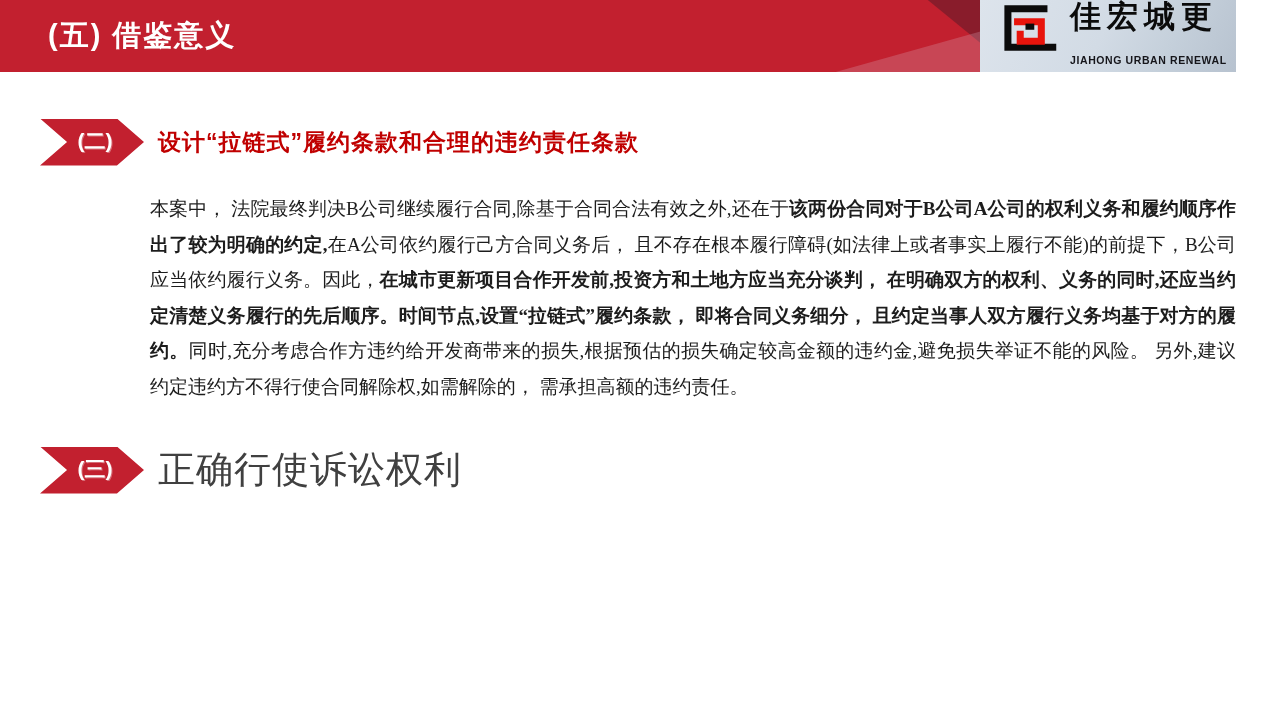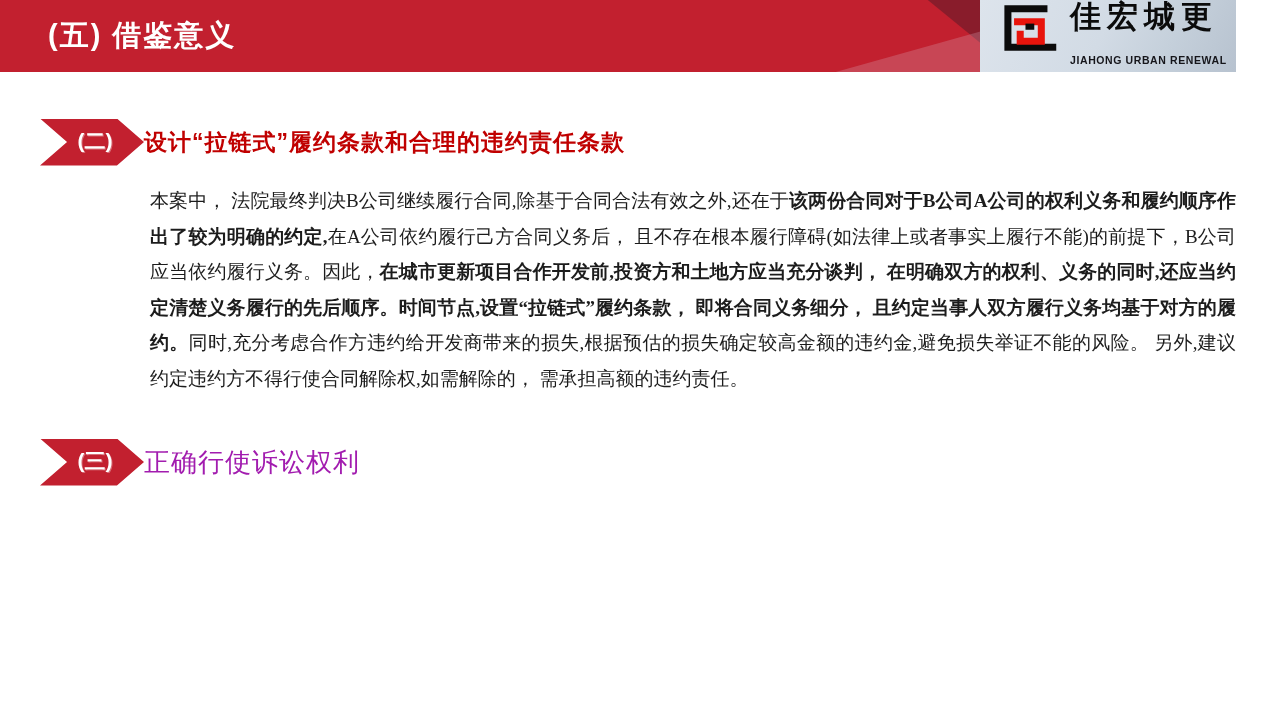--- a/index.html
+++ b/index.html
@@ -48,31 +48,31 @@
     position:relative; width:104px; height:47px; flex:none;
     background:#c2202f;
     clip-path:polygon(0 0, 74% 0, 100% 50%, 74% 100%, 0 100%, 26% 50%);
   }
   .ribbon-label {
     position:absolute; left:25%; top:50%; transform:translateY(-52%);
     width:56%; text-align:center; color:#ffffff; font-size:21px; font-weight:bold;
     font-family:"Liberation Sans","DejaVu Sans",sans-serif;
     text-shadow:1px 1px 0 rgba(255,255,255,0.35);
   }
-  .sec-heading { }
+  .sec-heading { margin-left:14px; }
   .h2-sans {
     font-family:"Liberation Sans","DejaVu Sans",sans-serif;
     font-size:23px; font-weight:bold; color:#c00000; letter-spacing:1px;
   }
   .h2-serif {
     font-family:"Liberation Serif","DejaVu Serif",serif;
-    font-size:26px; font-weight:normal; color:#a21caf; letter-spacing:1px;
+    font-size:37px; font-weight:normal; color:#404040; letter-spacing:1px;
   }
   .body-text {
-    margin:17px 0 0 110px; width:1086px;
+    margin:25px 0 0 110px; width:1086px;
     font-size:19px; line-height:35.5px; color:#1c1c1c;
     text-align:justify;
   }
   .body-text span.b { font-weight:bold; }
   .sec + .sec { margin-top:42px; }
 </style>
 </head>
 <body>
 
 <div class="slide">

